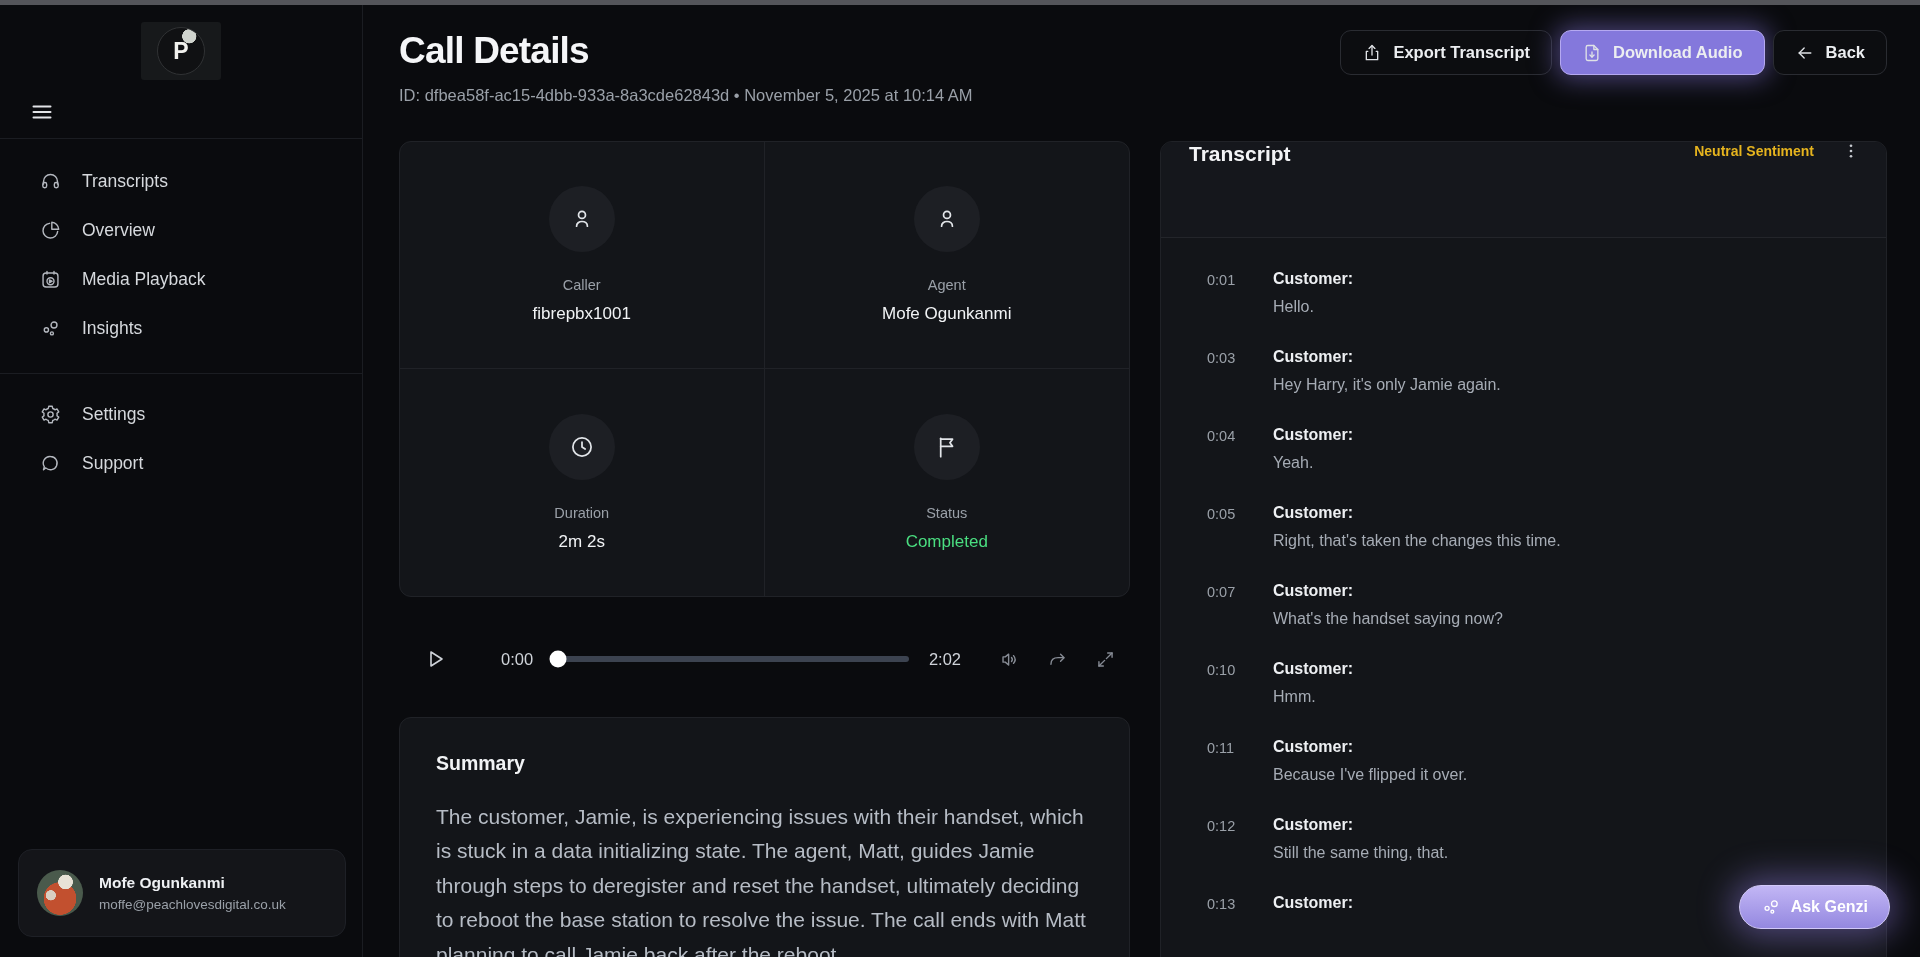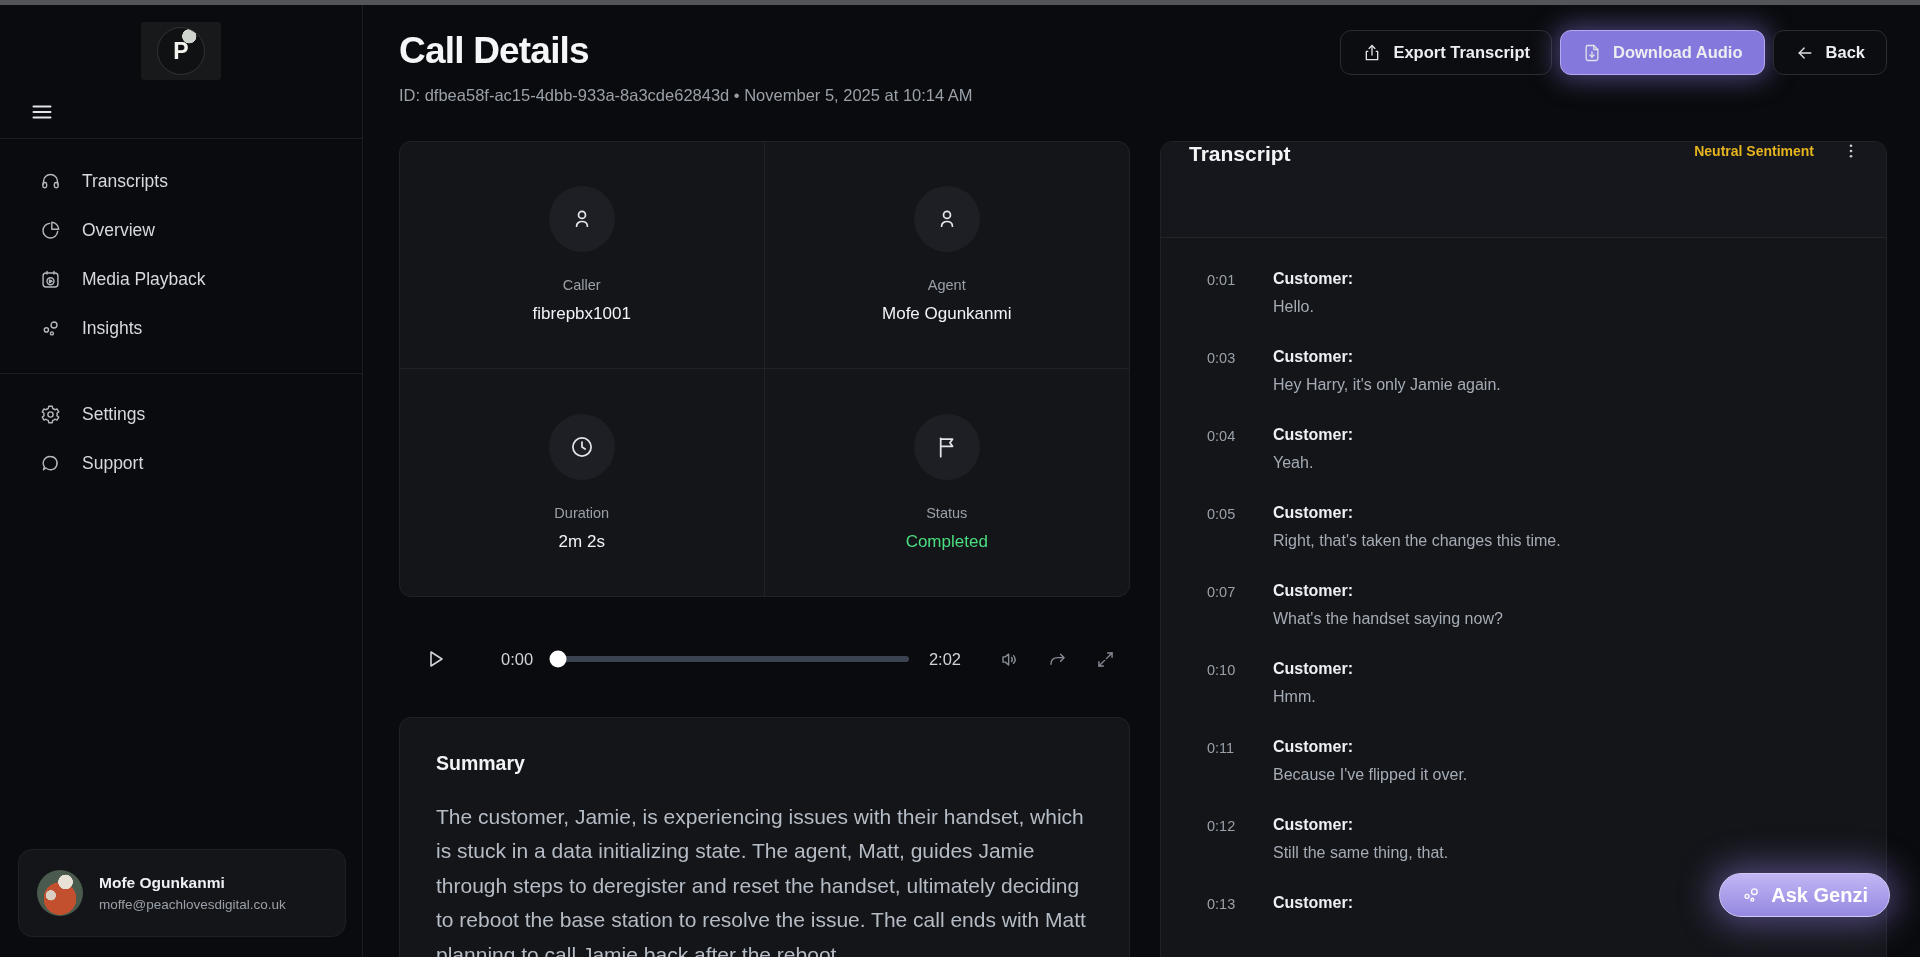--- a/index.html
+++ b/index.html
@@ -83,22 +83,22 @@
   .t-right { margin-left:auto; display:flex; align-items:center; gap:28px; }
   .sentiment { font-size:14px; font-weight:700; }
   .kebab { width:18px; height:18px; color:#c6cad0; cursor:pointer; }
   .t-body { padding:32px 20px 0 26px; flex:1; overflow:hidden; }
   .t-entry { display:flex; margin-bottom:32px; padding-left:20px; }
   .t-time { width:66px; flex:none; font-size:14.5px; color:#9aa0a8; padding-top:2px; }
   .t-speaker { font-size:16px; font-weight:700; color:#eef0f3; }
   .t-text { margin-top:10px; font-size:16px; color:#a6acb5; }
 
   
-  .genzi-btn { position:absolute; right:30px; bottom:40px; height:44px; border-radius:22px; padding:0 21px; display:flex; align-items:center; gap:10px;
-    background:linear-gradient(180deg,#c2b6f5,#9488e0); color:#ffffff; font-weight:700; font-size:20px;
+  .genzi-btn { position:absolute; right:30px; bottom:28px; height:44px; border-radius:22px; padding:0 21px; display:flex; align-items:center; gap:10px;
+    background:linear-gradient(180deg,#c2b6f5,#9488e0); color:#ffffff; font-weight:700; font-size:16px;
     box-shadow:0 0 34px 8px rgba(150,130,235,.45); border:1px solid #d2c9f9; cursor:pointer; z-index:70; }
   .genzi-icon { width:20px; height:20px; color:#ffffff; }
 
   .icon svg, .play-btn svg, .kebab svg, .genzi-icon svg, .doc-icon svg, .hamburger svg, .cell-icon svg { width:100%; height:100%; display:block; }
   .cell-icon { display:block; }
 </style>
 </head>
 <body>
 
 <div class="top-strip"></div>

